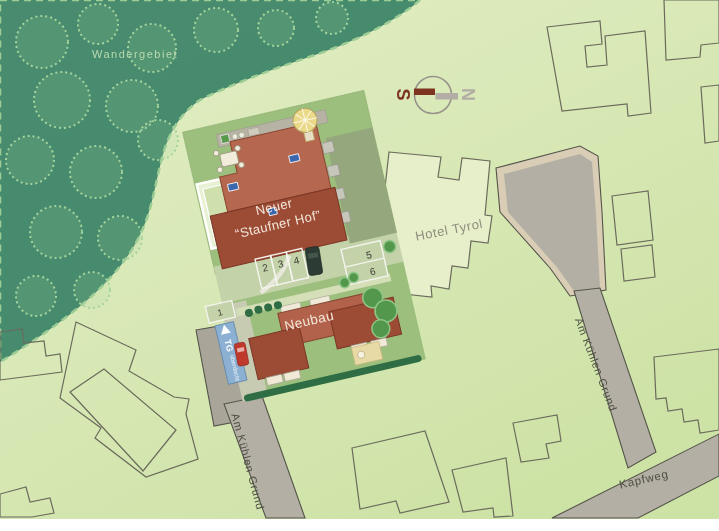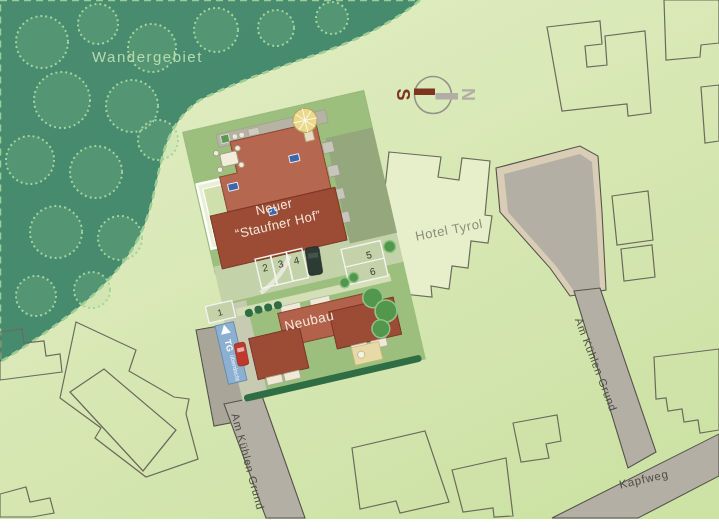--- a/index.html
+++ b/index.html
@@ -3,21 +3,21 @@
 <meta charset="utf-8">
 <style>
   html,body{margin:0;padding:0;background:#ffffff;}
   #stage{
     position:relative;width:719px;height:531px;overflow:hidden;
     font-family:"Liberation Sans",sans-serif;background:#ffffff;
   }
   #map-svg{position:absolute;left:0;top:0;}
   svg text{font-family:"Liberation Sans",sans-serif;}
   .lbl{position:absolute;white-space:nowrap;pointer-events:none;}
-  #lbl-forest{left:92px;top:48px;font-size:15px;color:#b7d9ae;letter-spacing:1.5px;}
+  #lbl-forest{left:92px;top:48px;font-size:11px;color:#b7d9ae;letter-spacing:1.5px;}
   #lbl-main{left:206px;top:198px;width:140px;text-align:center;font-size:13px;
             color:#f3e7da;transform:rotate(-13deg);line-height:1.35;white-space:normal;
             letter-spacing:.4px;}
   #lbl-hotel{left:414px;top:229px;font-size:13px;color:#8d8d7c;transform:rotate(-11deg);
              transform-origin:0 0;letter-spacing:.6px;}
   #lbl-neubau{left:283px;top:319px;font-size:13.5px;color:#f3e7da;transform:rotate(-13deg);
               transform-origin:0 0;letter-spacing:.5px;}
   #lbl-street-left{left:241px;top:412px;font-size:11px;color:#4e4e44;
                    transform:rotate(75deg);transform-origin:0 0;letter-spacing:.8px;}
   #lbl-street-right{left:584px;top:316px;font-size:11px;color:#4e4e44;

